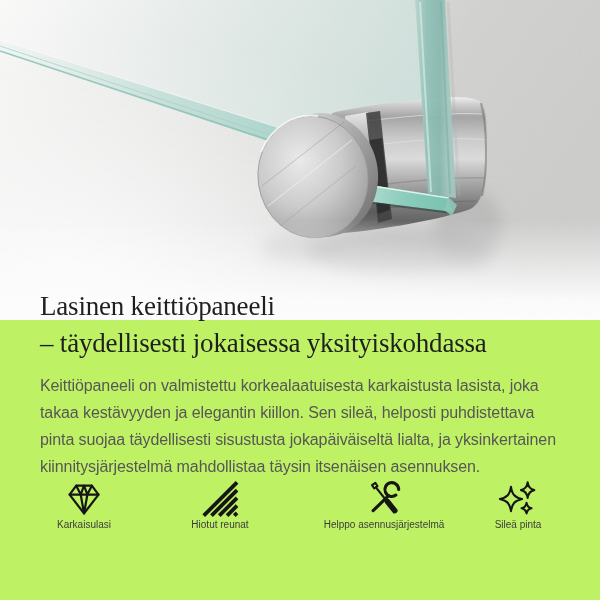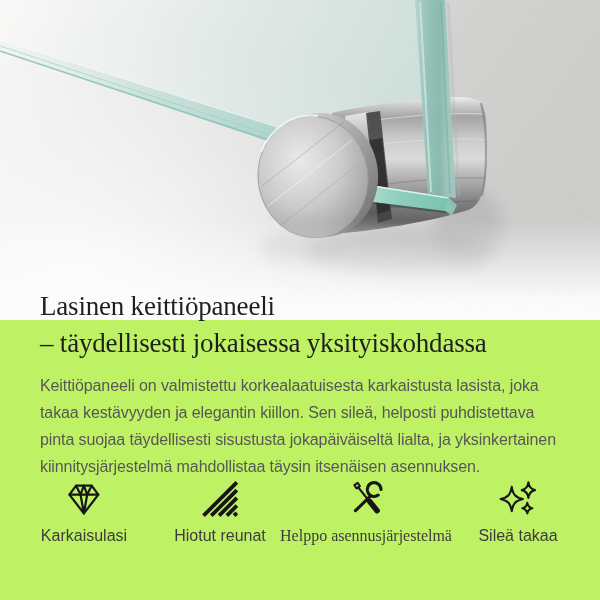--- a/index.html
+++ b/index.html
@@ -11,22 +11,22 @@
   
   .title{position:absolute;left:40px;top:288px;color:#1f1f1f;
          font-family:"Liberation Serif","DejaVu Serif",serif;
          font-size:27px;line-height:37px;font-weight:400;letter-spacing:-0.2px;white-space:nowrap;}
   .body-text{position:absolute;left:40px;top:372px;width:528px;color:#575757;
              font-size:16px;line-height:27px;letter-spacing:-0.1px;}
   
   .feature{position:absolute;top:479px;transform:translateX(-50%);
            display:flex;flex-direction:column;align-items:center;}
   .feature .glyph{width:40px;height:40px;}
-  .feature .lbl{margin-top:8px;font-size:16px;color:#3c3c3c;white-space:nowrap;text-align:center;}
-  .f1{left:84px;} .f2{left:220px;} .f3{left:366px;font-family:Liberation Serif, serif;} .f4{left:518px;}
+  .feature .lbl{font-size:10px;color:#3c3c3c;white-space:nowrap;text-align:center;}
+  .f1{left:84px;} .f2{left:220px;} .f3{left:384px;} .f4{left:518px;}
 </style>
 </head>
 <body>
 
 <div class="page">
 
   <div class="hero">
     <svg width="600" height="320" viewBox="0 0 600 320">
       <defs>
         <linearGradient id="wallG" x1="0" y1="0" x2="1" y2="0.4">
@@ -207,16 +207,16 @@
     </svg>
     <div class="lbl">Helppo asennusjärjestelmä</div>
   </div>
 
   <div class="feature f4">
     <svg class="glyph" viewBox="0 0 36 36" fill="none" stroke="#161616" stroke-width="1.9" stroke-linejoin="round">
       <path d="M12,7 C13,14 15.5,16.5 22,18 C15.5,19.5 13,22 12,29 C11,22 8.5,19.5 2,18 C8.5,16.5 11,14 12,7 Z"></path>
       <path d="M27,3 C27.6,7.5 29.2,9.2 33,10 C29.2,10.8 27.6,12.5 27,17 C26.4,12.5 24.8,10.8 21,10 C24.8,9.2 26.4,7.5 27,3 Z"></path>
       <path d="M26,21.5 C26.5,24.5 27.6,25.7 30.5,26.3 C27.6,26.9 26.5,28.1 26,31 C25.5,28.1 24.4,26.9 21.5,26.3 C24.4,25.7 25.5,24.5 26,21.5 Z"></path>
     </svg>
-    <div class="lbl">Sileä takaa</div>
+    <div class="lbl">Sileä pinta</div>
   </div>
 
 </div>
 
 </body></html>

